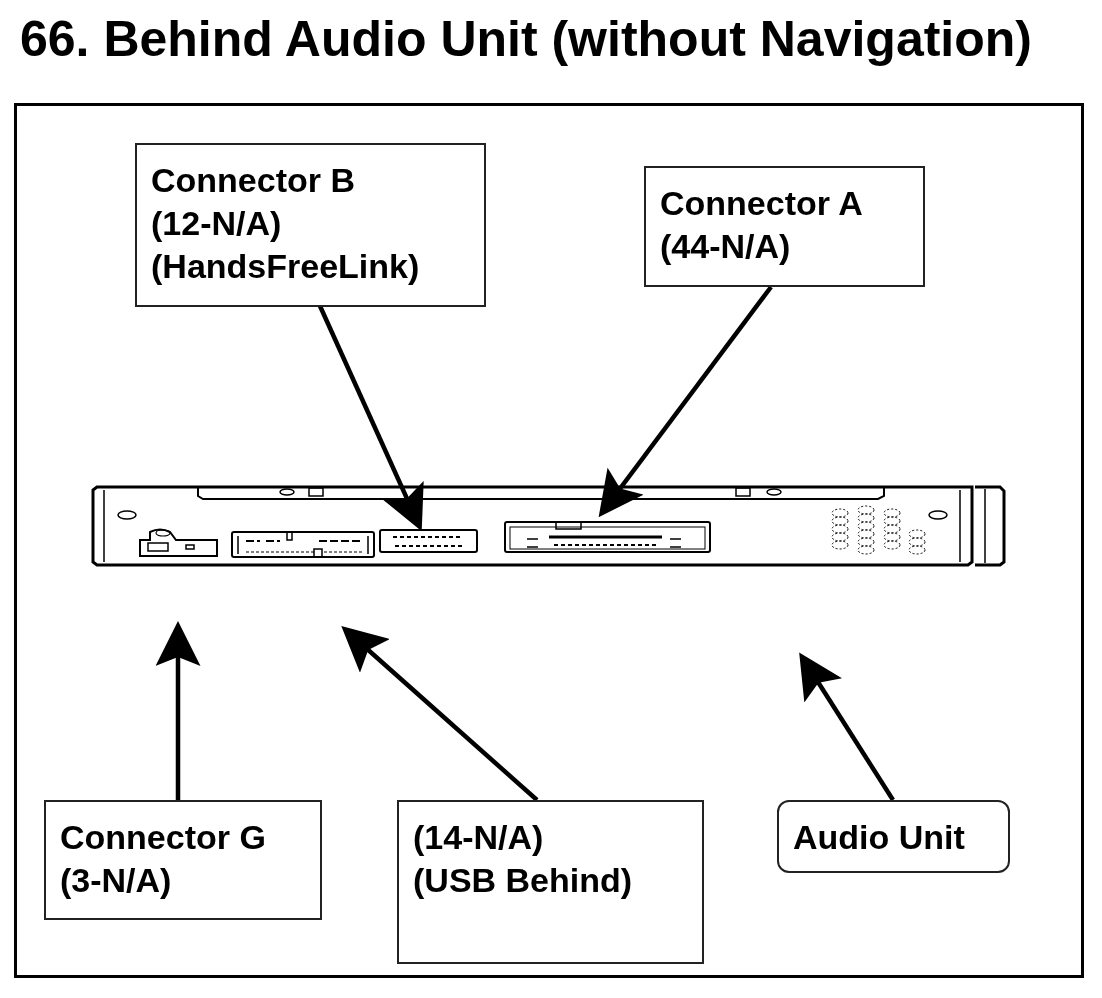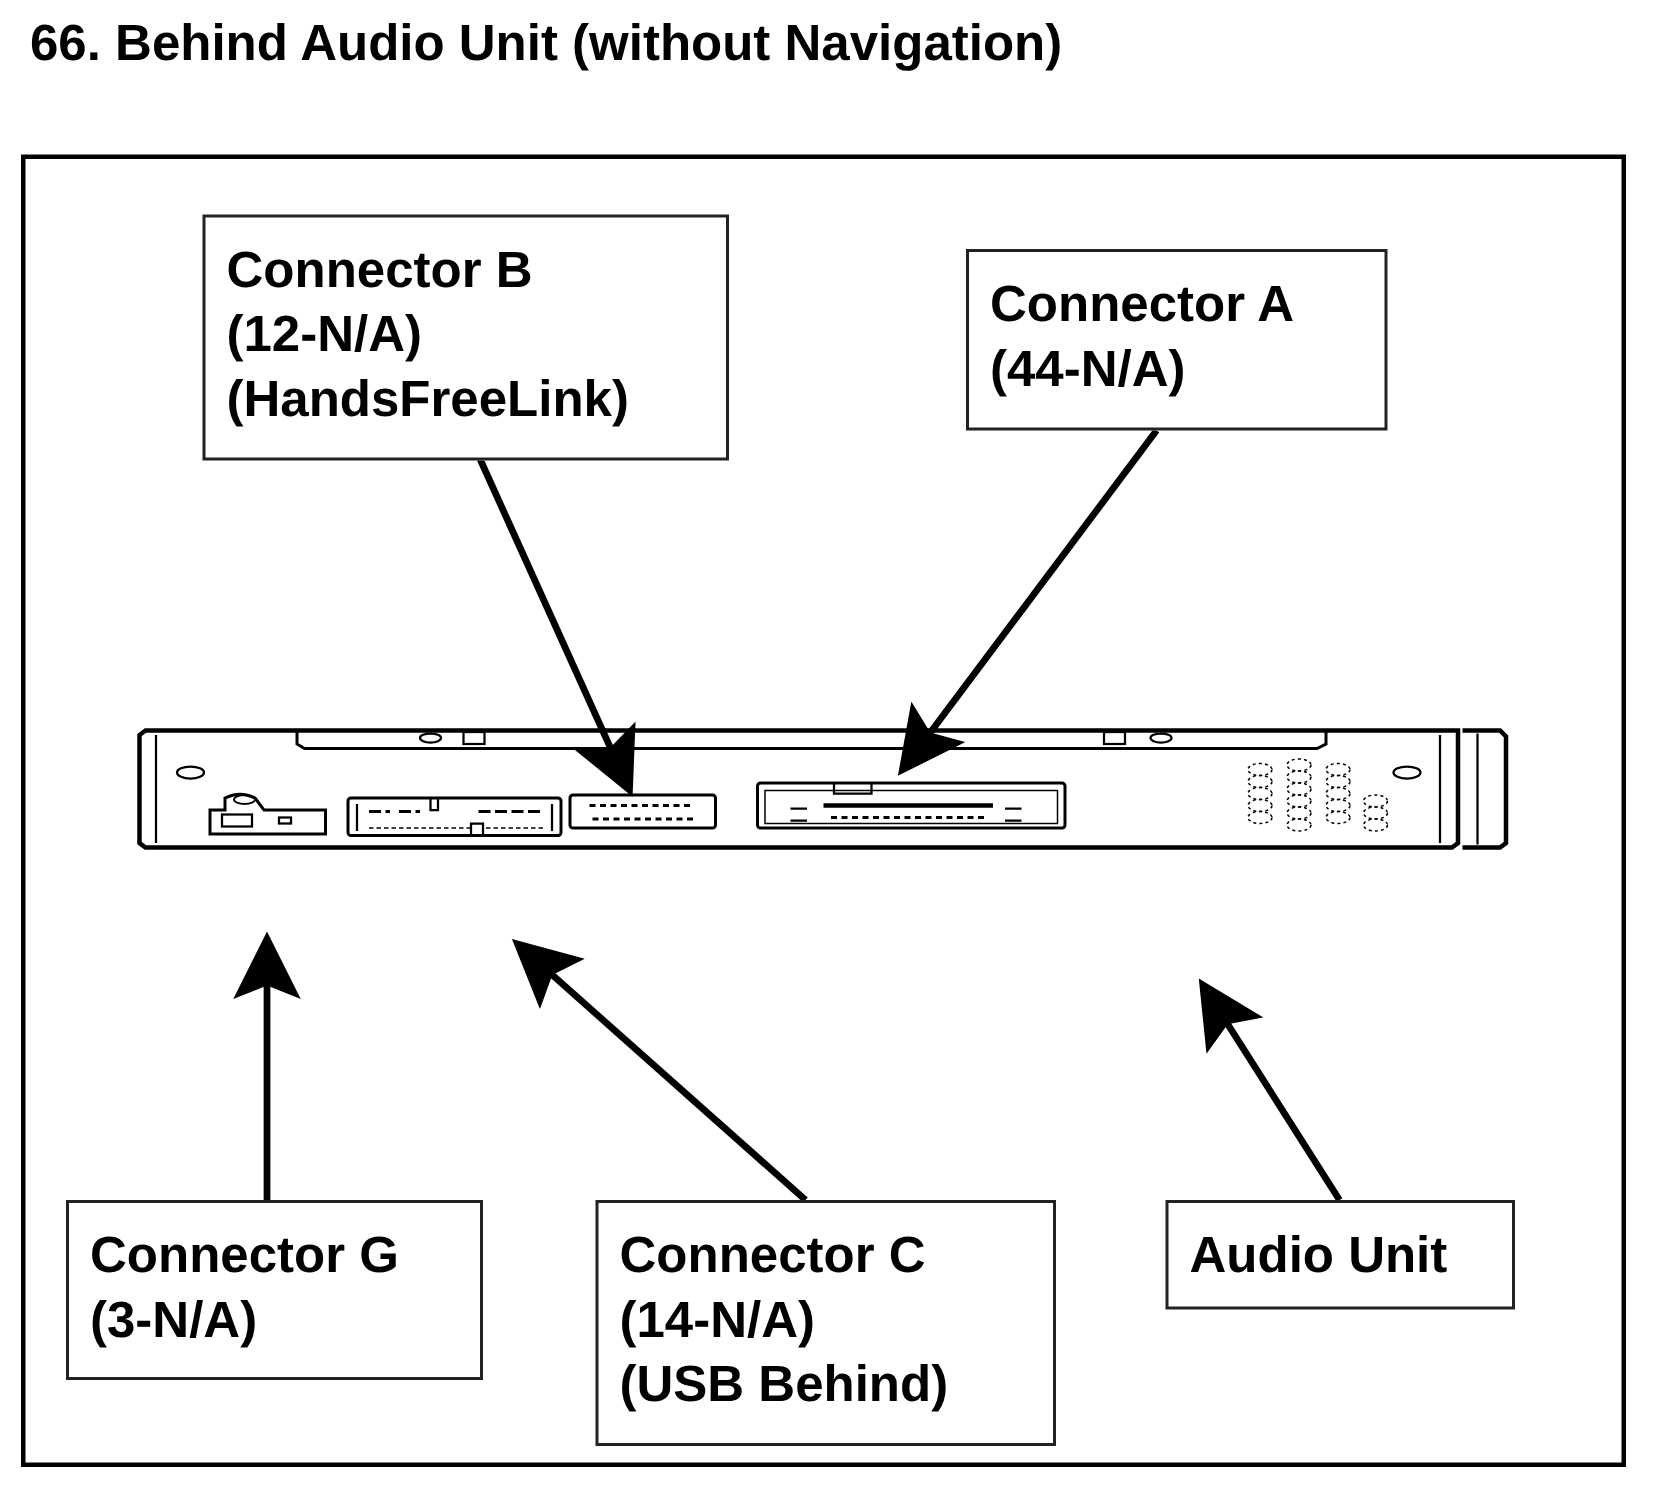--- a/index.html
+++ b/index.html
@@ -1,17 +1,17 @@
 <!DOCTYPE html>
 <html><head>
 <meta charset="utf-8">
 <style>
   html, body { margin: 0; padding: 0; background: #ffffff; }
   body { width: 1102px; height: 998px; position: relative; overflow: hidden; font-family: "Liberation Sans", sans-serif; color: #000; }
-  .title { position: absolute; left: 20px; top: 10px; font-size: 34px; font-weight: bold; letter-spacing: 0px; white-space: nowrap; }
+  .title { position: absolute; left: 20px; top: 10px; font-size: 50px; font-weight: bold; letter-spacing: 0px; white-space: nowrap; }
   .frame { position: absolute; left: 14px; top: 103px; width: 1070px; height: 875px; border: 3px solid #000; box-sizing: border-box; }
   .label-box { position: absolute; background: #fff; border: 2px solid #222; box-sizing: border-box; font-weight: bold; font-size: 34px; line-height: 43px; padding: 14px 14px; }
   .label-box div { white-space: nowrap; }
   svg.art { position: absolute; left: 0; top: 0; }
 </style>
 </head>
 <body>
 
 <div class="title">66.  Behind Audio Unit (without Navigation)</div>
 
@@ -111,20 +111,19 @@
   <div>Connector A</div>
   <div>(44-N/A)</div>
 </div>
 
 <div class="label-box" style="left:44px; top:800px; width:278px; height:120px;">
   <div>Connector G</div>
   <div>(3-N/A)</div>
 </div>
 
 <div class="label-box" style="left:397px; top:800px; width:307px; height:164px;">
-  <div>Connector C</div>
   <div>(14-N/A)</div>
   <div>(USB Behind)</div>
 </div>
 
-<div class="label-box" style="left:777px; top:800px; width:233px; height:73px;">
+<div class="label-box" style="left:777px; top:800px; width:233px; height:73px;border-radius:12px;">
   <div>Audio Unit</div>
 </div>
 
 </body></html>

